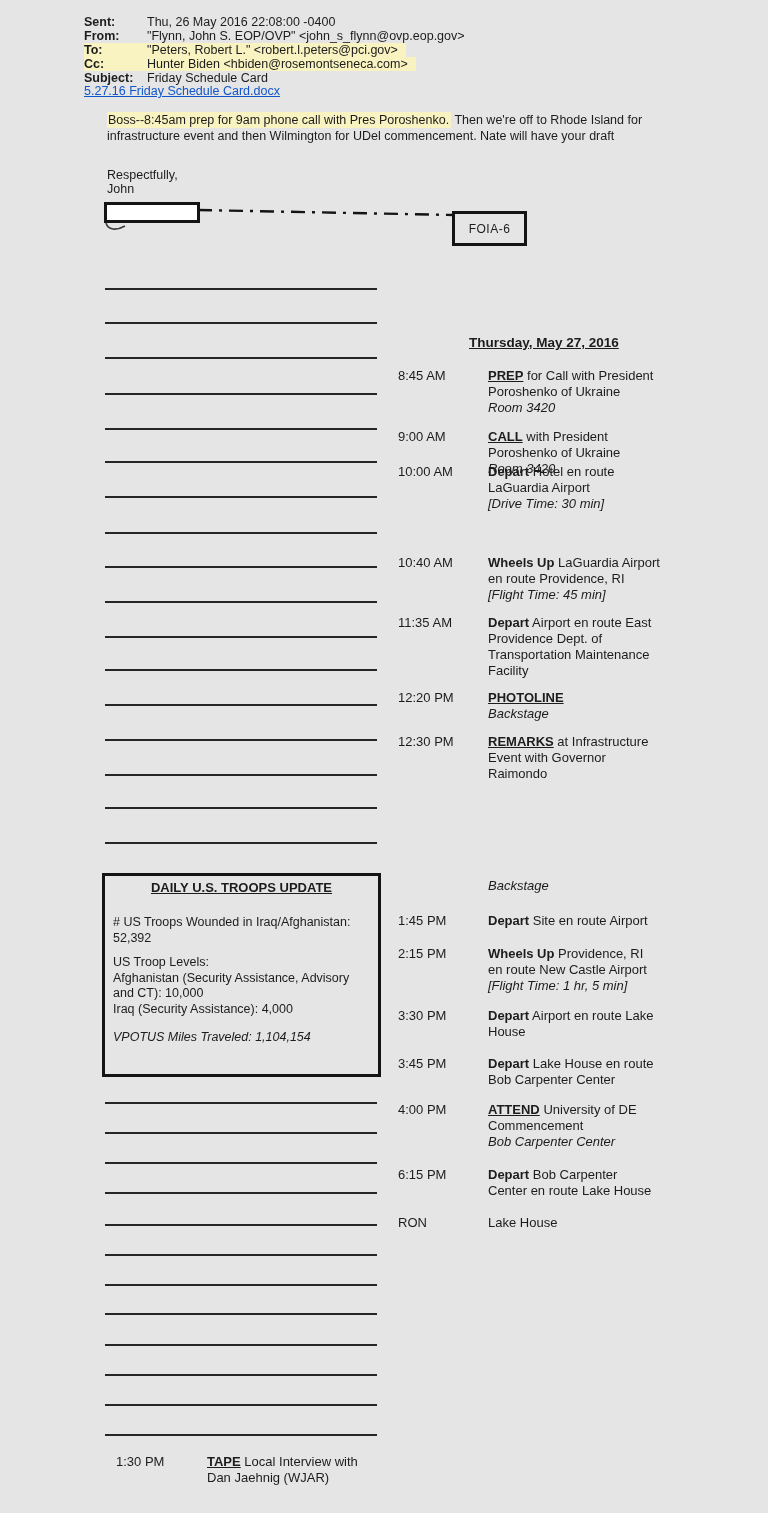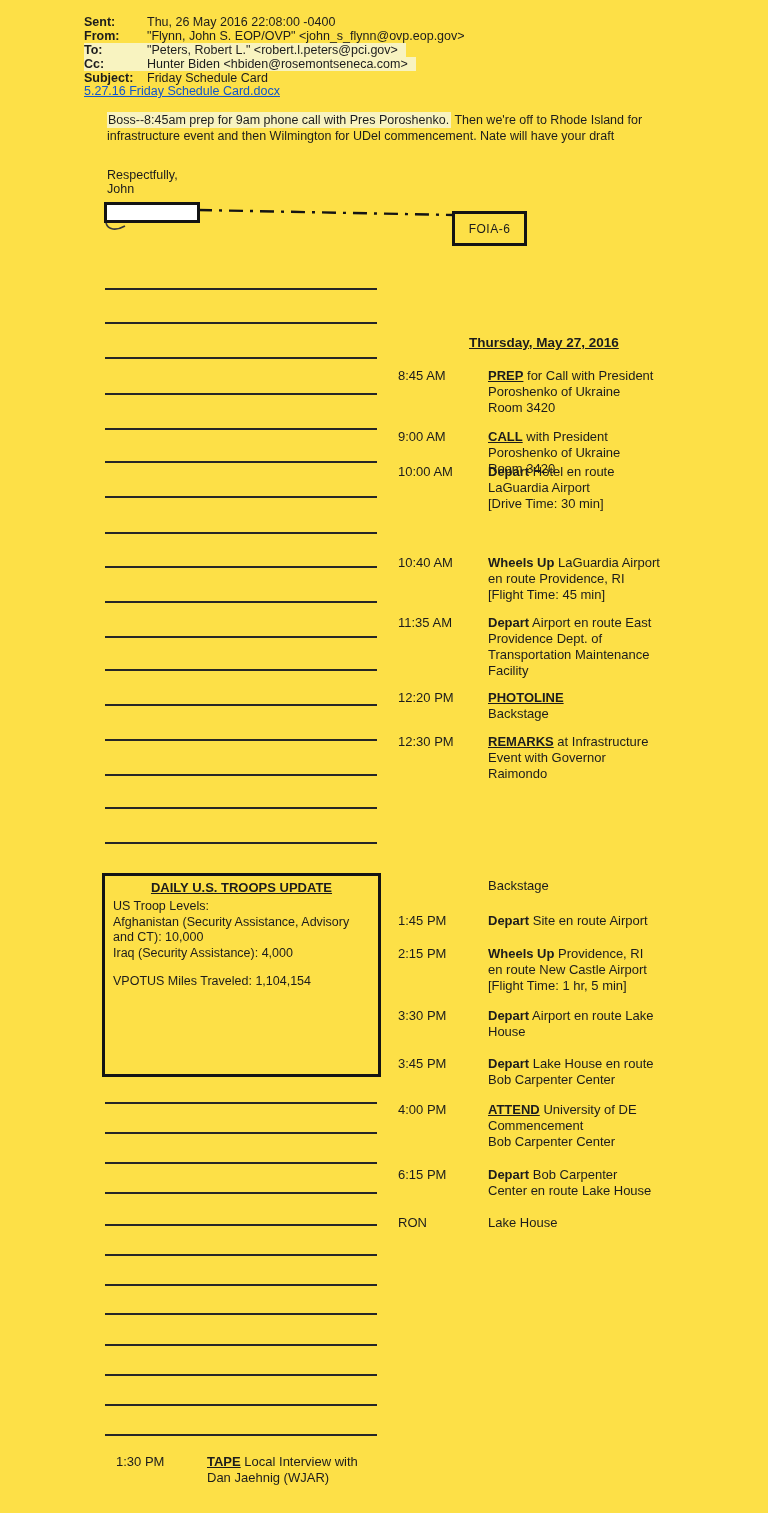--- a/index.html
+++ b/index.html
@@ -1,17 +1,17 @@
 <!DOCTYPE html>
 <html style="--hl: #f8f3c0; --link: #1155cc;"><head>
 <meta charset="utf-8">
 <style>
   html,body{margin:0;padding:0;background:#fff;}
   .page{
-    position:relative;width:768px;height:1513px;background:#fde047;
+    position:relative;width:768px;height:1513px;background:#e5e5e5;
     font-family:"Liberation Sans", sans-serif;color:#1c1c1c;overflow:hidden;
   }
   
   .headers{position:absolute;left:84px;top:15px;}
   .hrow{display:flex;width:max-content;height:14px;line-height:14px;font-size:12.5px;}
   .hrow.hl{background:var(--hl);padding-right:8px;}
   .hlabel{font-weight:bold;width:63px;flex:none;}
   .hvalue{white-space:nowrap;}
   .attach{position:absolute;left:84px;top:84px;font-size:12.5px;line-height:14px;
     color:var(--link);text-decoration:underline;cursor:pointer;white-space:nowrap;}
@@ -30,26 +30,26 @@
   .blank-line{position:absolute;left:105px;width:272px;height:2px;background:#262626;}
   
   .sched-title{position:absolute;left:469px;top:335px;font-size:13.5px;font-weight:bold;
     text-decoration:underline;white-space:nowrap;}
   .event{position:absolute;left:398px;padding-left:90px;font-size:13px;line-height:16px;}
   .event .time{position:absolute;left:0;top:0;white-space:nowrap;}
   .event .dline{white-space:nowrap;}
   .event.bottom{left:116px;padding-left:91px;}
   .b{font-weight:bold;}
   .bu{font-weight:bold;text-decoration:underline;}
-  .i{}
+  .i{font-style:italic;}
   
   .troops{position:absolute;left:102px;top:873px;width:257px;height:187px;
     border:3px solid #141414;padding:4px 8px 7px 8px;font-size:12.5px;line-height:15.5px;}
   .troops-title{text-align:center;font-weight:bold;text-decoration:underline;font-size:13px;
-    line-height:16px;margin-bottom:3px;}
+    line-height:16px;margin-bottom:19px;}
   .tpara{margin-top:9px;}
   .tpara:first-of-type{margin-top:0;}
   .tpara.last{margin-top:13px;}
   .tpara .tl{white-space:nowrap;}
 </style>
 </head>
 <body>
 
 <div class="page">
 
@@ -216,20 +216,24 @@
       <div class="event" style="top: 1215px;">
         <span class="time">RON</span>
         <div class="dline"><span>Lake House</span></div>
       </div>
     </div>
 
   <div class="troops">
     <div class="troops-title">DAILY U.S. TROOPS UPDATE</div>
     <div id="troops-body">
         <div class="tpara">
+          <div class="tl"># US Troops Wounded in Iraq/Afghanistan:</div>
+          <div class="tl">52,392</div>
+        </div>
+        <div class="tpara">
           <div class="tl">US Troop Levels:</div>
           <div class="tl">Afghanistan (Security Assistance, Advisory</div>
           <div class="tl">and CT): 10,000</div>
           <div class="tl">Iraq (Security Assistance): 4,000</div>
         </div>
         <div class="tpara last i">
           <div class="tl">VPOTUS Miles Traveled: 1,104,154</div>
         </div>
       </div>
   </div>

